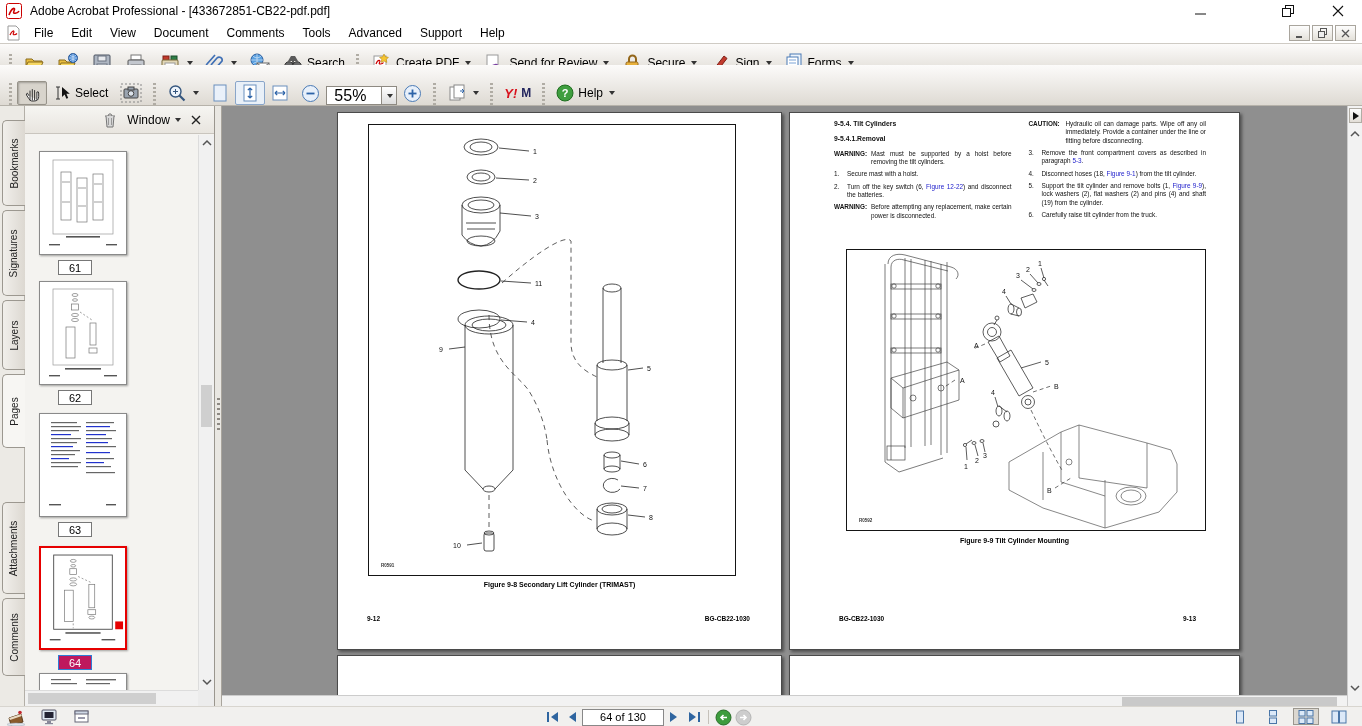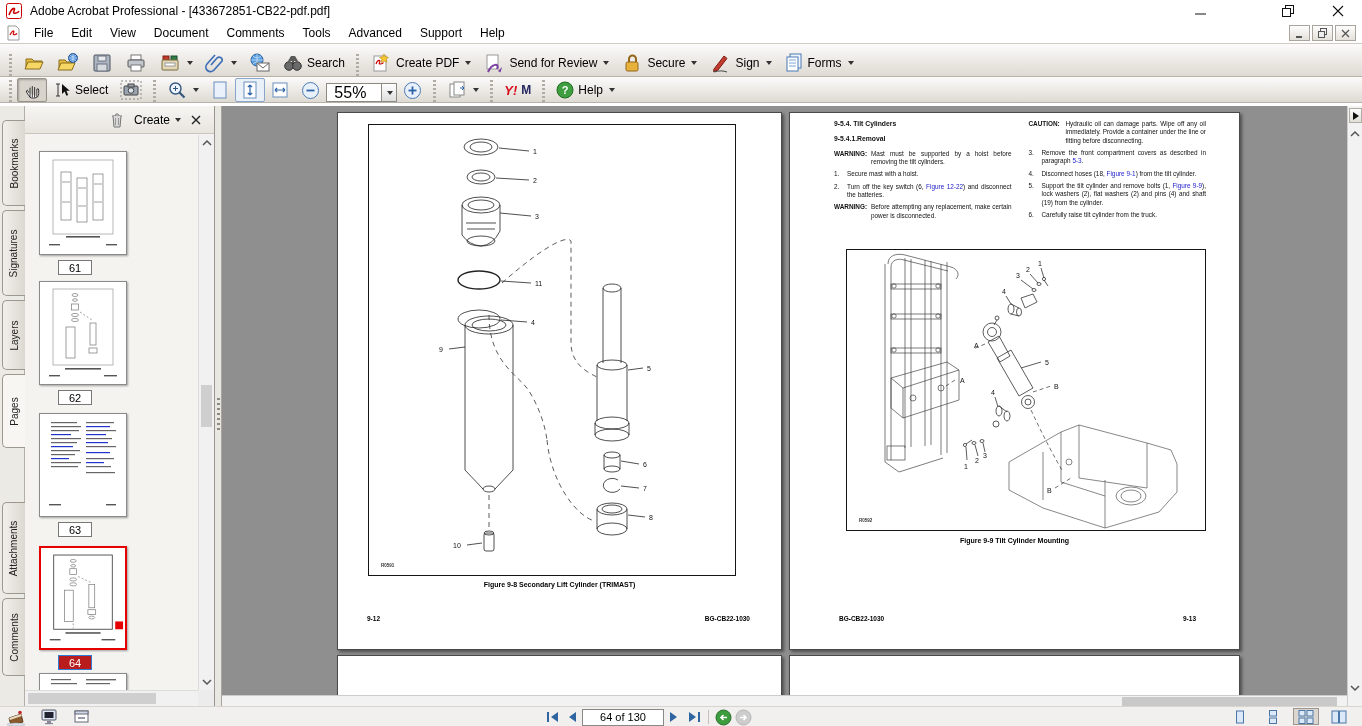--- a/index.html
+++ b/index.html
@@ -11,21 +11,21 @@
 #titlebar .ttext{margin-left:8px;font-size:12px}
 .winbtn{position:absolute;top:2px;width:32px;height:18px;display:flex;align-items:center;justify-content:center}
 #win-min{right:146px}#win-restore{right:58px}#win-close{right:8px}
 
 #menubar{position:absolute;top:22px;left:0;width:100%;height:22px;background:#fff;border-bottom:1px solid #cfcbc4;display:flex;align-items:center;padding-left:6px}
 .menu-item{padding:3px 9px;font-size:12px;cursor:default}
 .mdi{position:absolute;right:6px;top:3px;display:flex;gap:2px}
 .mdibtn{width:21px;height:16px;border:1px solid #a9a59d;background:linear-gradient(#fdfdfd,#e4e1da);display:flex;align-items:center;justify-content:center}
 
 .toolbar{position:absolute;left:0;width:100%;background:linear-gradient(#fcfbfa,#dedad3);border-bottom:1px solid #b6b2aa;display:flex;align-items:flex-end;padding:0 4px}
-#tb1{top:44px;height:33px}#tb2{top:77px;height:26px}
+#tb1{top:44px;height:33px}#tb2{top:65px;height:41px}
 .grip{width:3px;height:22px;margin:0 5px;background:repeating-linear-gradient(180deg,#b0aca4 0 2px,transparent 2px 4px)}
 .tbtn{height:26px;display:flex;align-items:center;gap:4px;padding:0 5px;border:1px solid transparent;border-radius:2px;font-size:12px;white-space:nowrap}
 #tb2 .tbtn{height:24px}
 .tbtn.pressed{background:#d8d4cc;border-color:#97938a;box-shadow:inset 1px 1px 2px rgba(0,0,0,.25)}
 .tbtn.framed{border-color:#8aa6c9;background:#e9f0f8}
 .caret{width:0;height:0;border-left:3px solid transparent;border-right:3px solid transparent;border-top:4px solid #333;margin-left:2px}
 .zoombox{width:56px;height:19px;background:#fff;border:1px solid #8e8a82;display:flex;align-items:center;padding-left:7px;font-size:16px}
 .zoomcaret{width:15px;height:19px;border:1px solid #8e8a82;border-left:none;display:flex;align-items:center;justify-content:center;background:linear-gradient(#fff,#ddd)}
 .ylogo{color:#d8111c;font-weight:bold;font-style:italic;font-size:13px}
 .ylogo2{color:#23255e;font-weight:bold;font-size:12px}
@@ -36,21 +36,21 @@
 .vtab span{transform:rotate(-90deg);white-space:nowrap;font-size:10px;color:#222}
 
 #pagespanel{position:absolute;left:25px;top:106px;width:190px;height:600px;background:#f4f3f0;border-right:1px solid #9a968e}
 .phead{height:28px;border-bottom:1px solid #c9c5be;background:linear-gradient(#f6f5f2,#e8e5df);display:flex;align-items:center;justify-content:flex-end;gap:10px;padding-right:13px;font-size:12px}
 .phead .opt{display:flex;align-items:center;gap:3px}
 #thumbs{position:absolute;top:29px;left:0;width:174px;bottom:16px;overflow:hidden}
 .thumb{position:absolute;left:14px;width:72px;text-align:center}
 .tpage{width:88px;height:104px;background:#fff;border:1px solid #8a8a8a;box-shadow:1px 1px 2px rgba(0,0,0,.35);margin:0 auto}
 .thumb.sel .tpage{border:2px solid #e60000}
 .tlabel{display:inline-block;margin-top:5px;min-width:34px;padding:0 3px;height:15px;line-height:14px;border:1px solid #777;background:#fff;font-size:11px}
-.thumb.sel .tlabel{background:#b91c1c;border-color:#2e7cd6;color:#fff}
+.thumb.sel .tlabel{background:#be185d;border-color:#2e7cd6;color:#fff}
 .pvscroll{position:absolute;right:0;top:29px;width:16px;bottom:16px;background:#f1f1f1;border-left:1px solid #dcdcdc}
 .pvthumb{position:absolute;left:2px;top:250px;width:11px;height:42px;background:#cfcfcf}
 .sarrow{position:absolute;width:16px;height:16px;display:flex;align-items:center;justify-content:center}
 .phscroll{position:absolute;left:0;bottom:0;height:16px;width:174px;background:#f1f1f1;border-top:1px solid #dcdcdc}
 .phthumb{position:absolute;left:3px;top:2px;width:128px;height:11px;background:#cfcfcf}
 .pcorner{position:absolute;right:0;bottom:0;width:16px;height:16px;background:#ececec}
 
 #splitter{position:absolute;left:215px;top:106px;width:7px;height:600px;background:#e9e7e2;border-right:1px solid #a9a59d}
 #splitgrip{position:absolute;left:2px;top:292px;width:3px;height:34px;background:repeating-linear-gradient(180deg,#8d8983 0 2px,transparent 2px 5px)}
 
@@ -380,21 +380,21 @@
   </div>
 
   <div id="pagespanel">
     <div class="phead">
       <svg width="14" height="16">
           <path d="M2 4 h10 M5 4 l1-2 h2 l1 2" stroke="#777" fill="none"></path>
           <path d="M3 4 l1 11 h6 l1-11" fill="#d8d8d8" stroke="#777"></path>
           <path d="M5.5 6 v7 M8.5 6 v7" stroke="#999"></path>
         </svg>
       <span class="opt">
-          <span>Create</span>
+          <span>Window</span>
           <span class="caret"></span>
         </span>
       <svg width="10" height="10">
           <path d="M1 1 L9 9 M9 1 L1 9" stroke="#222" stroke-width="1.4"></path>
         </svg>
     </div>
     <div id="thumbs">
       <div class="thumb" style="top:16px">
         <div class="tpage">
             <svg width="86" height="100" viewBox="0 0 86 100">

